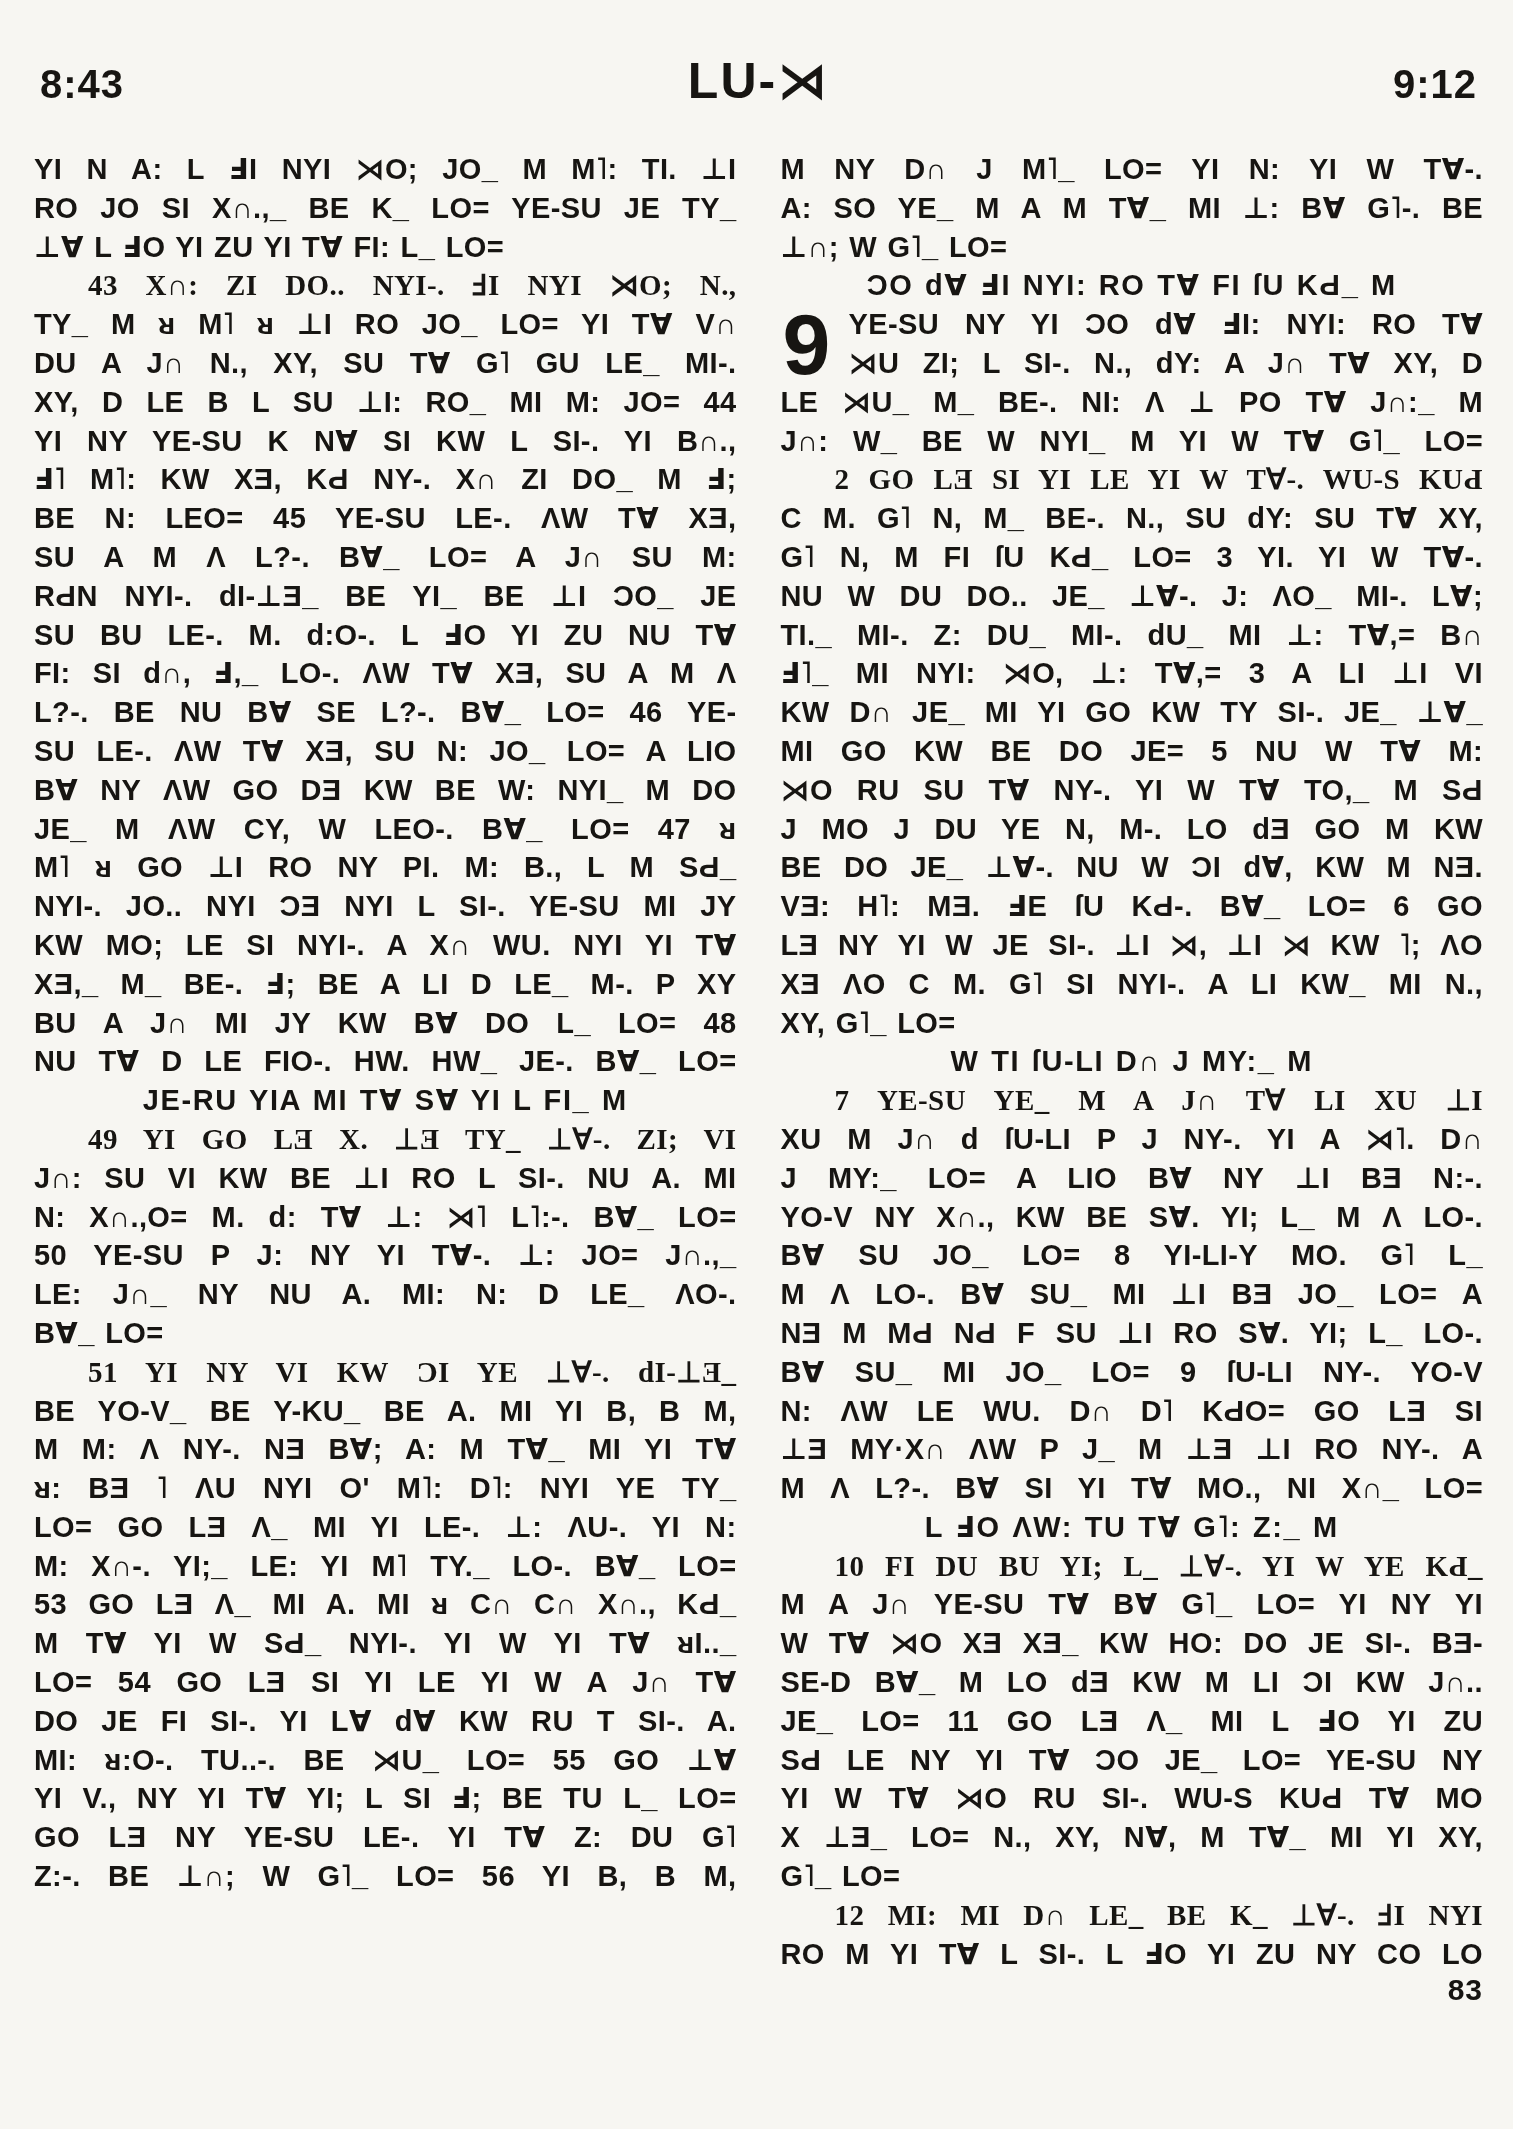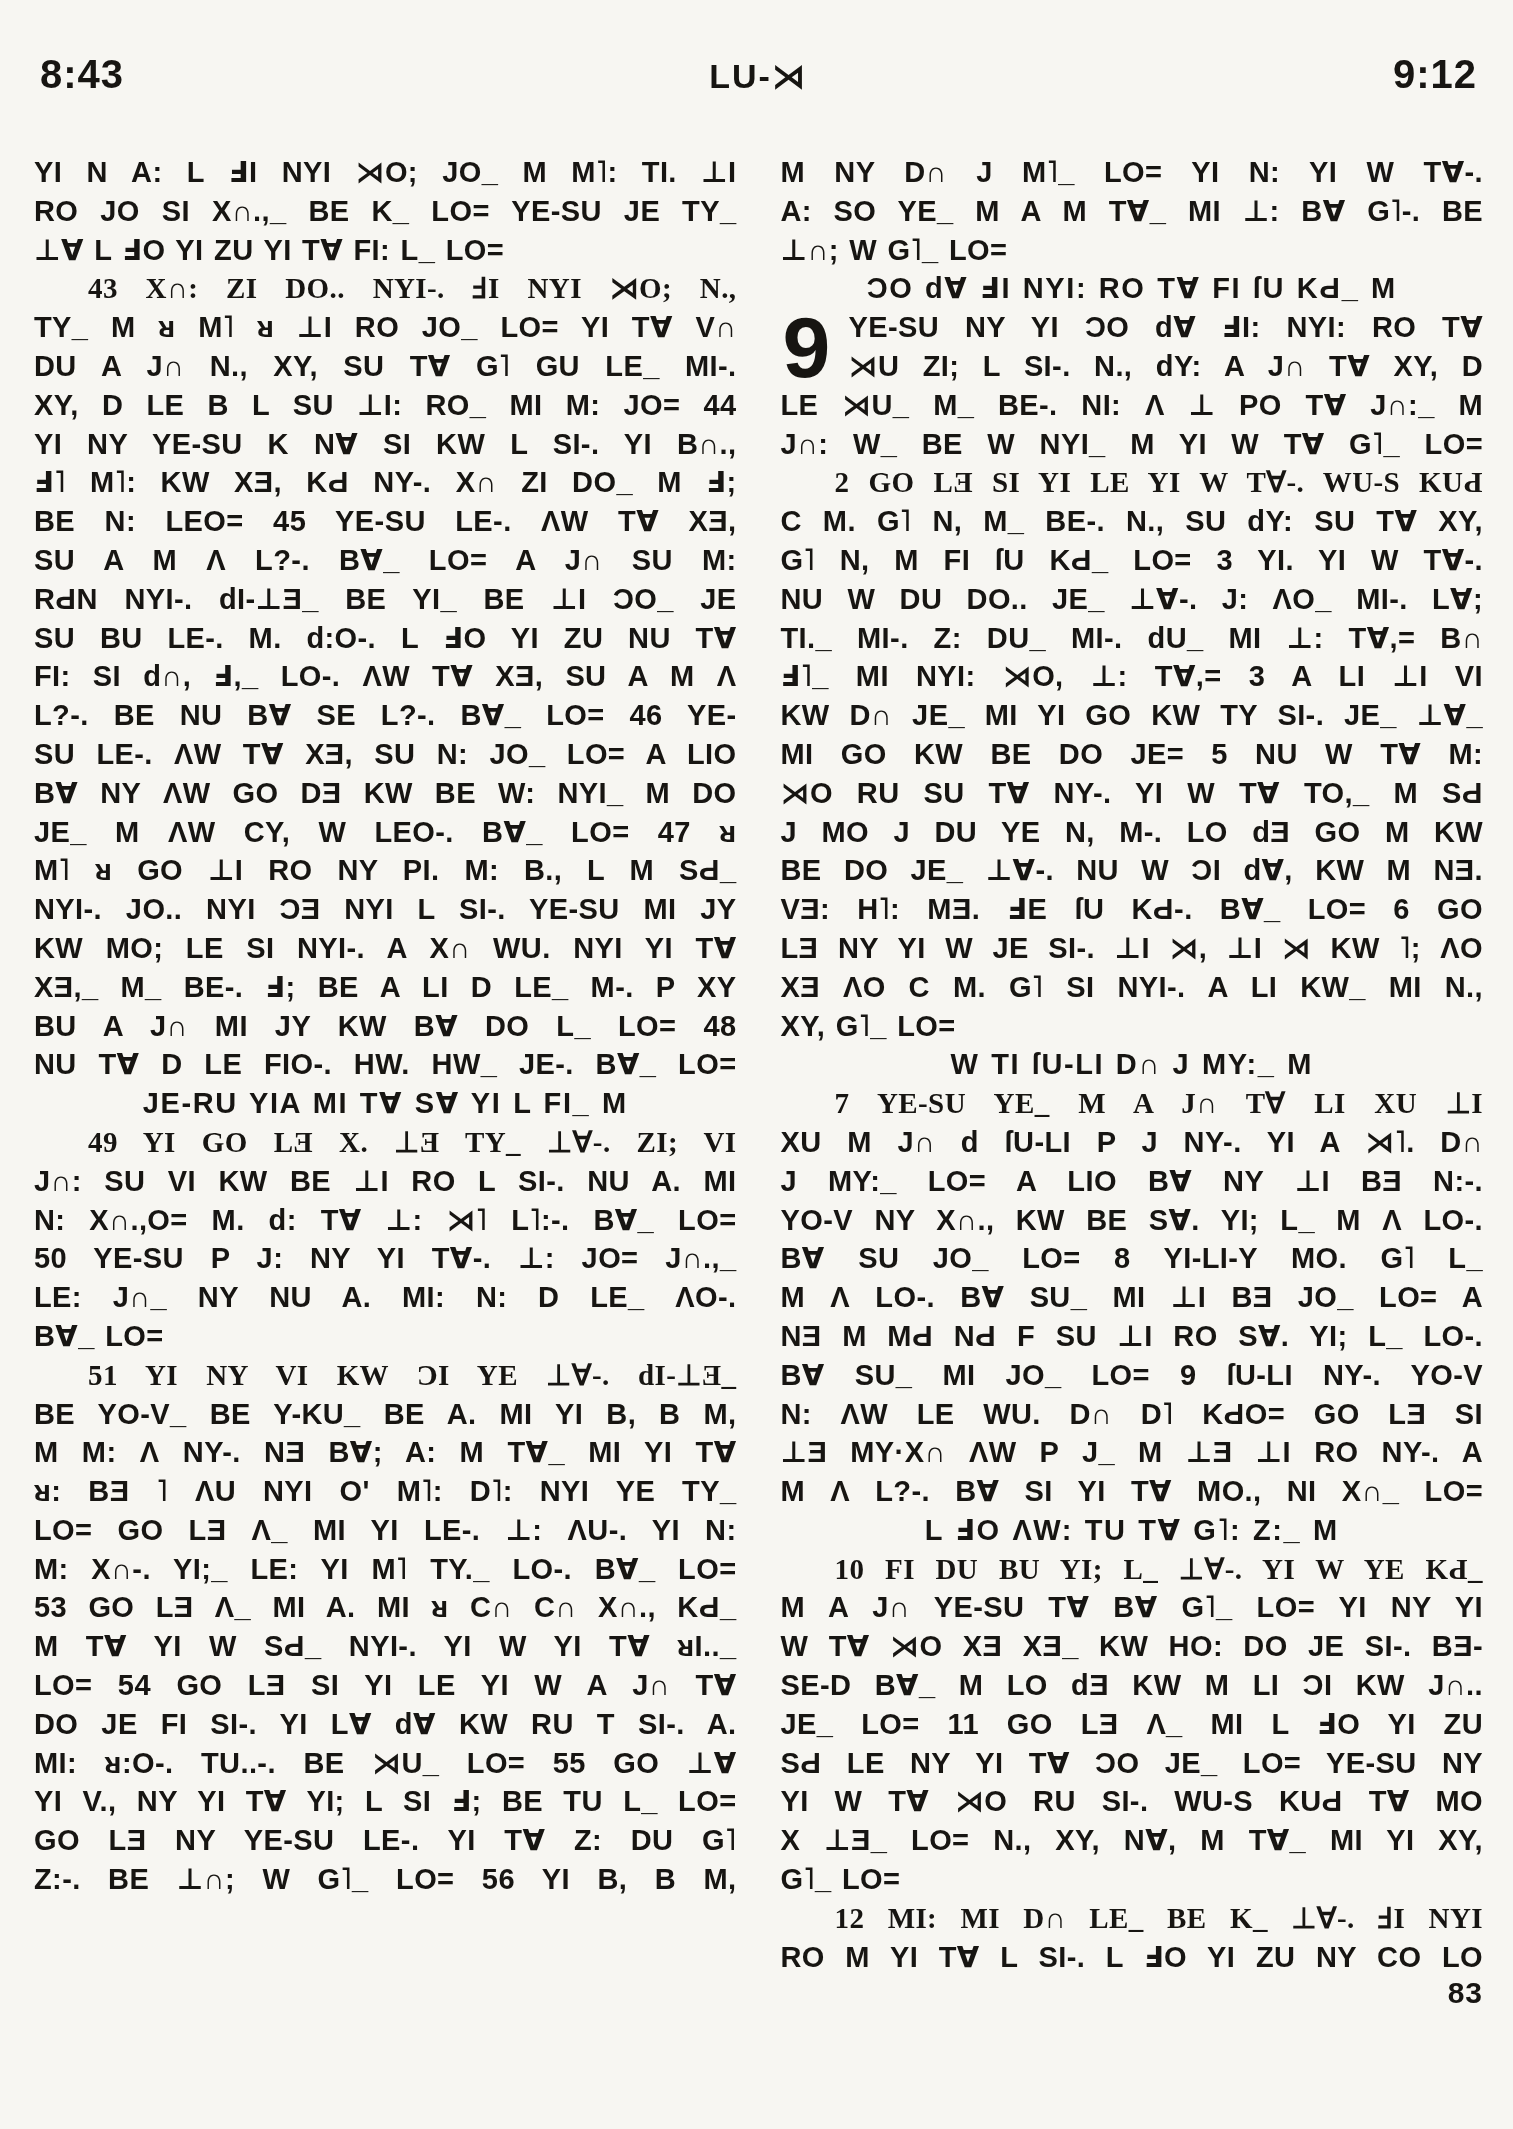--- a/index.html
+++ b/index.html
@@ -6,23 +6,23 @@
   body{
     width:1513px;height:2129px;overflow:hidden;
     background:#f7f6f2;color:#171512;
     font-family:"Liberation Sans","DejaVu Sans",sans-serif;
     font-weight:700;
     -webkit-font-smoothing:antialiased;
   }
   .page{padding:52px 30px 0 34px;position:relative;width:1449px;}
   .hdr{display:flex;align-items:baseline;font-size:40px;letter-spacing:1px;padding:0 6px;}
   .hdr .hl{width:220px;text-align:left;}
-  .hdr .hc{flex:1;text-align:center;font-size:34px;letter-spacing:2px;}
+  .hdr .hc{flex:1;text-align:center;font-size:50px;letter-spacing:2px;}
   .hdr .hr{width:220px;text-align:right;}
-  .cols{display:flex;gap:44px;margin-top:56px;}
+  .cols{display:flex;gap:44px;margin-top:40px;}
   .col{width:711px;font-size:29px;line-height:38.8px;letter-spacing:0.4px;word-spacing:2px;}
   .line{
     height:38.8px;white-space:normal;
     text-align:justify;text-align-last:justify;text-justify:inter-word;
   }
   .line.end{text-align-last:left;}
   .line.indent{text-indent:54px;font-family:Liberation Serif, serif;}
   .line.heading{text-align:center;text-align-last:center;letter-spacing:1.6px;}
   .line.chap{padding-left:68px;position:relative;}
   .dropcap{

